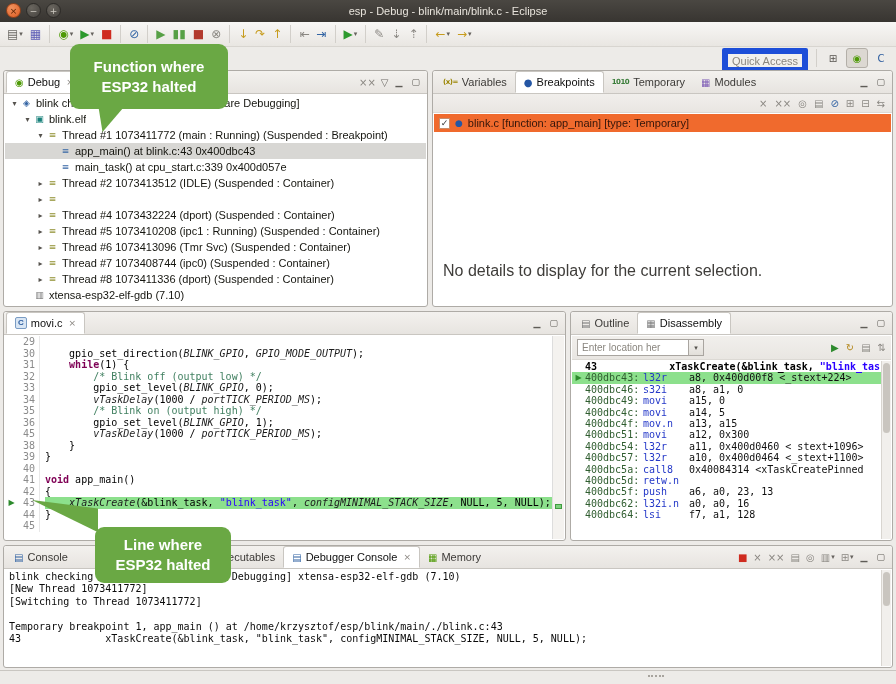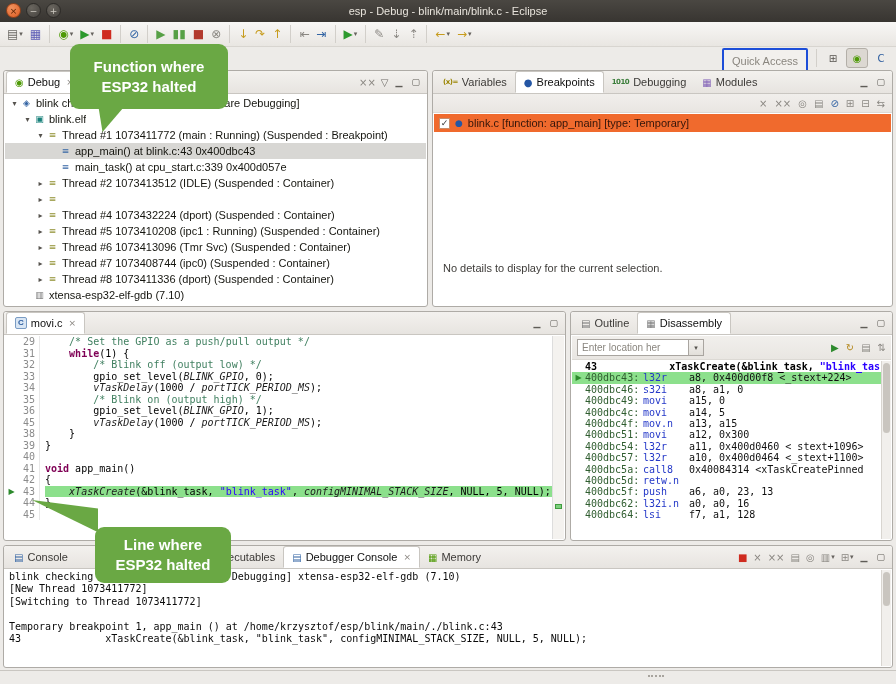--- a/index.html
+++ b/index.html
@@ -11,21 +11,21 @@
   .wbtn{width:15px;height:15px;border-radius:50%;font-size:9px;line-height:14px;text-align:center;font-family:"DejaVu Sans",sans-serif}
   .wbtn.close{background:radial-gradient(circle at 35% 30%,#f2935f,#dd5a20);border:1px solid #96421a;color:#5e2304}
   .wbtn.min,.wbtn.max{background:radial-gradient(circle at 35% 30%,#6a665f,#45423e);border:1px solid #2c2a27;color:#cfcbc3}
   
   .toolbar{position:absolute;left:0;top:22px;width:100%;height:25px;background:linear-gradient(#f8f7f5,#e9e6e2);border-bottom:1px solid #d8d5d0;display:flex;align-items:center;padding:0 4px;gap:1px}
   .tbtn{height:20px;display:flex;align-items:center;padding:0 3px;border-radius:3px}
   .tglyph{font-size:12px;font-family:"DejaVu Sans",sans-serif}
   .dd{font-size:7px;color:#66635e;margin-left:1px;font-family:"DejaVu Sans",sans-serif}
   .tsep{width:1px;height:18px;background:#d2cfca;margin:0 4px}
   .row2{position:absolute;left:0;top:47px;width:100%;height:22px}
-  .qa{position:absolute;right:88px;top:1px;width:86px;height:25px;border:2px solid #1d4ed8;border-radius:2px;color:#8a867f;font-size:11px;display:flex;align-items:center;justify-content:center;background:#f2f0ed}
+  .qa{position:absolute;right:88px;top:1px;width:86px;height:25px;border:6px solid #1d4ed8;border-radius:2px;color:#8a867f;font-size:11px;display:flex;align-items:center;justify-content:center;background:#f2f0ed}
   .pbar{position:absolute;right:4px;top:0;display:flex;gap:2px;align-items:center;height:22px}
   .pbar-sep{width:1px;height:18px;background:#d2cfca;margin-right:3px}
   .pbtn{width:22px;height:20px;border-radius:3px;display:flex;align-items:center;justify-content:center}
   .pbtn.active{background:#dcd8d2;border:1px solid #b3afa8}
   
   .panel{position:absolute;background:#fff;border:1px solid #aeaba6;border-radius:3px}
   .tabrow{height:23px;display:flex;align-items:flex-end;background:linear-gradient(#f3f1ee,#e7e4e0);border-bottom:1px solid #c9c6c1;border-radius:3px 3px 0 0;padding-left:2px;position:relative}
   .tabs{display:flex;align-items:flex-end;height:100%}
   .tab{height:22px;display:flex;align-items:center;gap:4px;padding:0 8px;font-size:11px;color:#3c3a37;white-space:nowrap}
   .tab.active{background:#fff;border:1px solid #c9c6c1;border-bottom:1px solid #fff;border-radius:3px 3px 0 0;color:#0f0f0f}
@@ -45,21 +45,21 @@
   .trow{height:16px;display:flex;align-items:center;white-space:nowrap}
   .trow.sel{background:#d8d7d4}
   .texp{width:11px;font-size:8px;color:#55524d;text-align:center;flex:none;font-family:"DejaVu Sans",sans-serif}
   .tico{width:13px;font-size:9px;text-align:center;flex:none;margin-right:3px;font-family:"DejaVu Sans",sans-serif}
   .tlab{color:#15150f;overflow:hidden}
   
   .bp-content{position:absolute;left:1px;right:1px;top:43px;bottom:1px;background:#fff}
   .bp-item{height:18px;display:flex;align-items:center;background:var(--orange);color:#33150a;font-size:11px;padding-left:5px;gap:5px}
   .bp-check{width:11px;height:11px;background:#fff;border:1px solid #c88d6b;font-size:9px;line-height:9px;text-align:center;color:#333;flex:none;font-family:"DejaVu Sans",sans-serif}
   .bp-dot{color:#2456a4;font-size:9px;font-family:"DejaVu Sans",sans-serif}
-  .bp-empty{position:absolute;left:9px;top:148px;font-size:11px;color:#3f3d3a}
+  .bp-empty{position:absolute;left:9px;top:148px;font-size:16px;color:#3f3d3a}
   
   #editor-content{position:absolute;top:24px;left:1px;right:13px;bottom:1px;font-family:"DejaVu Sans Mono",monospace;font-size:10px;line-height:11.5px;overflow:hidden}
   .eline{display:flex;height:11.5px}
   .eann{width:13px;flex:none;font-size:8px;color:#2c8a2c;text-align:center;line-height:11.5px;font-family:"DejaVu Sans",sans-serif}
   .enum{width:22px;flex:none;text-align:right;color:#8b8b8b;padding-right:4px;border-right:1px solid #e8e8e8;margin-right:5px}
   .ecode{flex:1;white-space:pre}
   .eline.cur .ecode{background:var(--curline)}
   .sg-p{color:#000}
   .sg-c{color:#3f7f5f}
   .sg-k{color:#7f0055;font-weight:bold}
@@ -309,21 +309,21 @@
           <div class="tab">
             <span class="tabico tiny" style="color: rgb(154, 132, 0);">(x)=</span>
             <span class="tablab">Variables</span>
           </div>
           <div class="tab active">
             <span class="tabico" style="color: rgb(36, 86, 164);">●</span>
             <span class="tablab">Breakpoints</span>
           </div>
           <div class="tab">
             <span class="tabico tiny" style="color: rgb(58, 125, 58);">1010</span>
-            <span class="tablab">Debugging</span>
+            <span class="tablab">Temporary</span>
           </div>
           <div class="tab">
             <span class="tabico" style="color: rgb(125, 91, 181);">▦</span>
             <span class="tablab">Modules</span>
           </div>
         </div>
       <div class="hdr-icons">
         <span class="minmax">▁</span>
         <span class="minmax">▢</span>
       </div>
@@ -373,21 +373,26 @@
       </div>
       <div class="hdr-icons">
         <span class="minmax">▁</span>
         <span class="minmax">▢</span>
       </div>
     </div>
     <div id="editor-content">
         <div class="eline">
           <span class="eann"></span>
           <span class="enum">29</span>
-          <span class="ecode"><span class="sg-p">    </span><span class="sg-c">/* Set the GPIO as a push/pull output */</span></span>
+          <span class="ecode"><span class="sg-p">    </span></span>
+        </div>
+        <div class="eline">
+          <span class="eann"></span>
+          <span class="enum">30</span>
+          <span class="ecode"><span class="sg-p">    gpio_set_direction(</span><span class="sg-m">BLINK_GPIO</span><span class="sg-p">, </span><span class="sg-m">GPIO_MODE_OUTPUT</span><span class="sg-p">);</span></span>
         </div>
         <div class="eline">
           <span class="eann"></span>
           <span class="enum">31</span>
           <span class="ecode"><span class="sg-p">    </span><span class="sg-k">while</span><span class="sg-p">(1) {</span></span>
         </div>
         <div class="eline">
           <span class="eann"></span>
           <span class="enum">32</span>
           <span class="ecode"><span class="sg-p">        </span><span class="sg-c">/* Blink off (output low) */</span></span>

